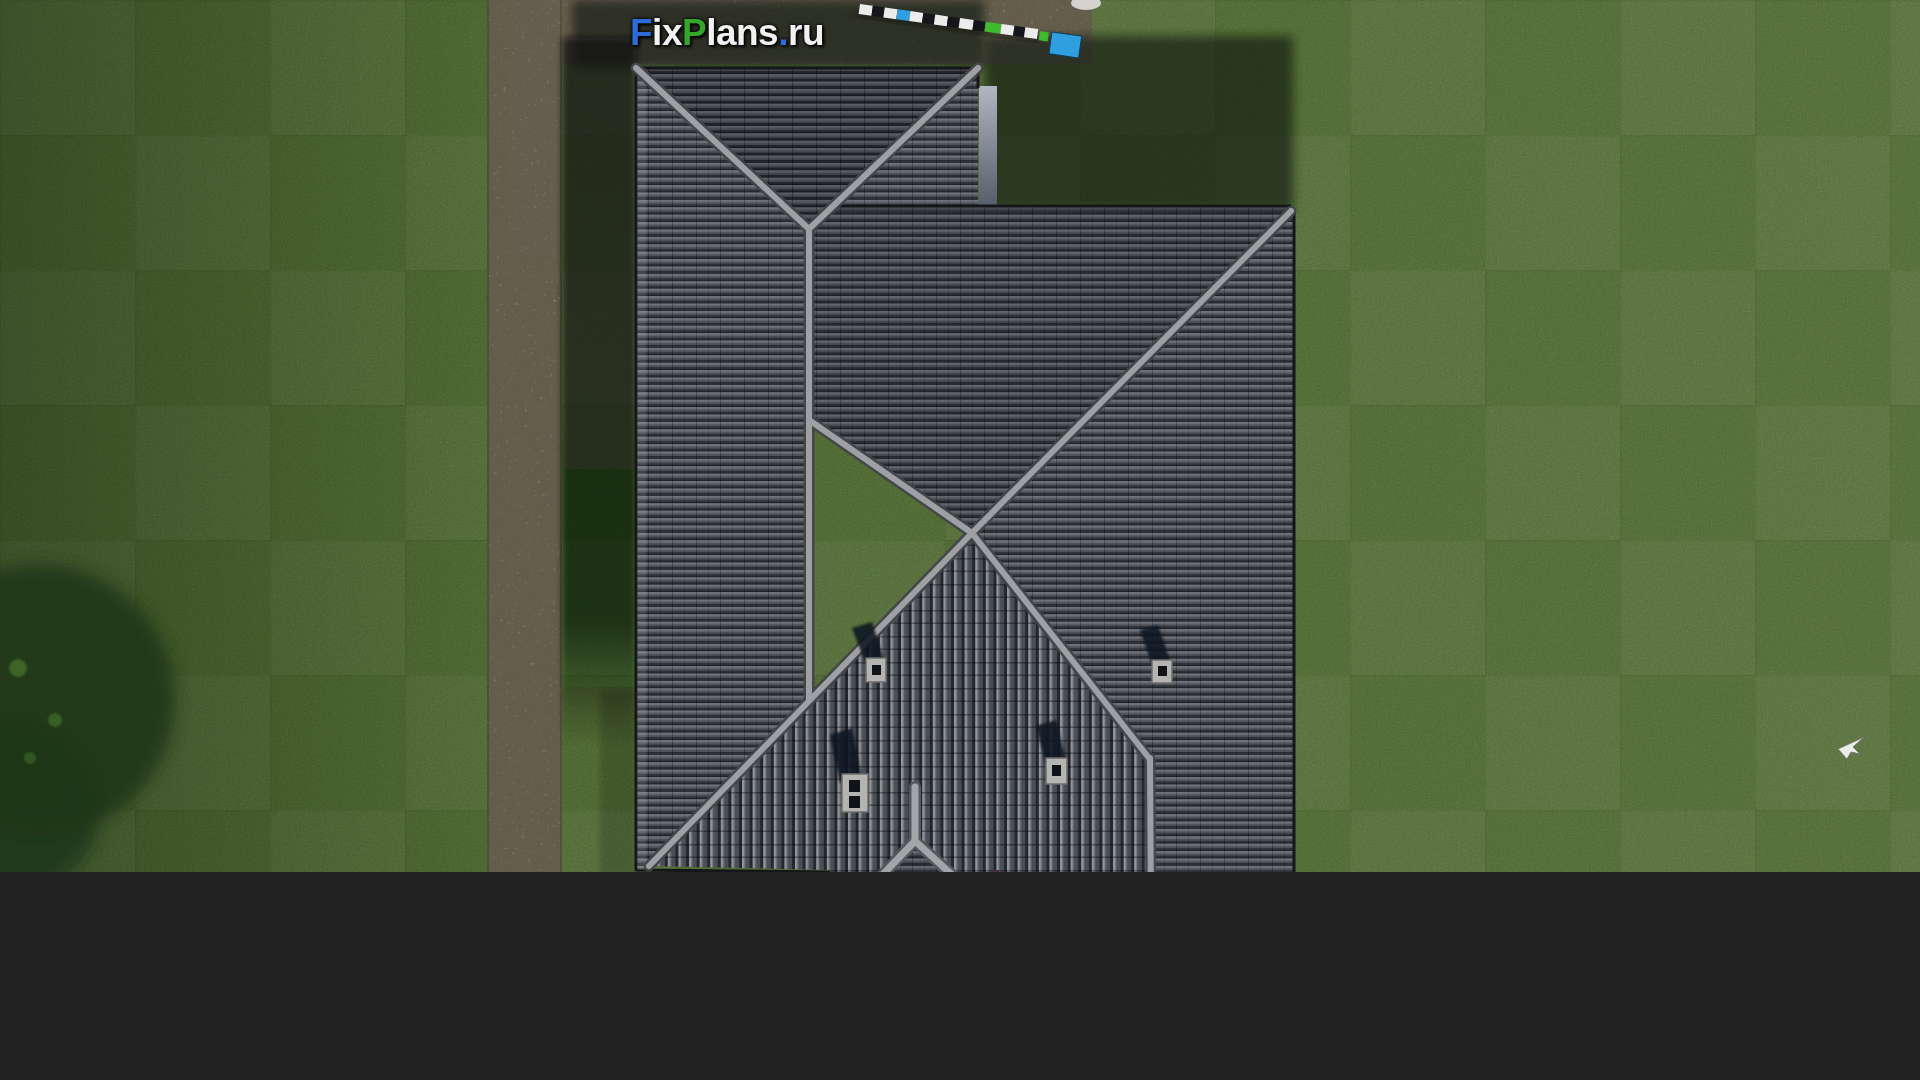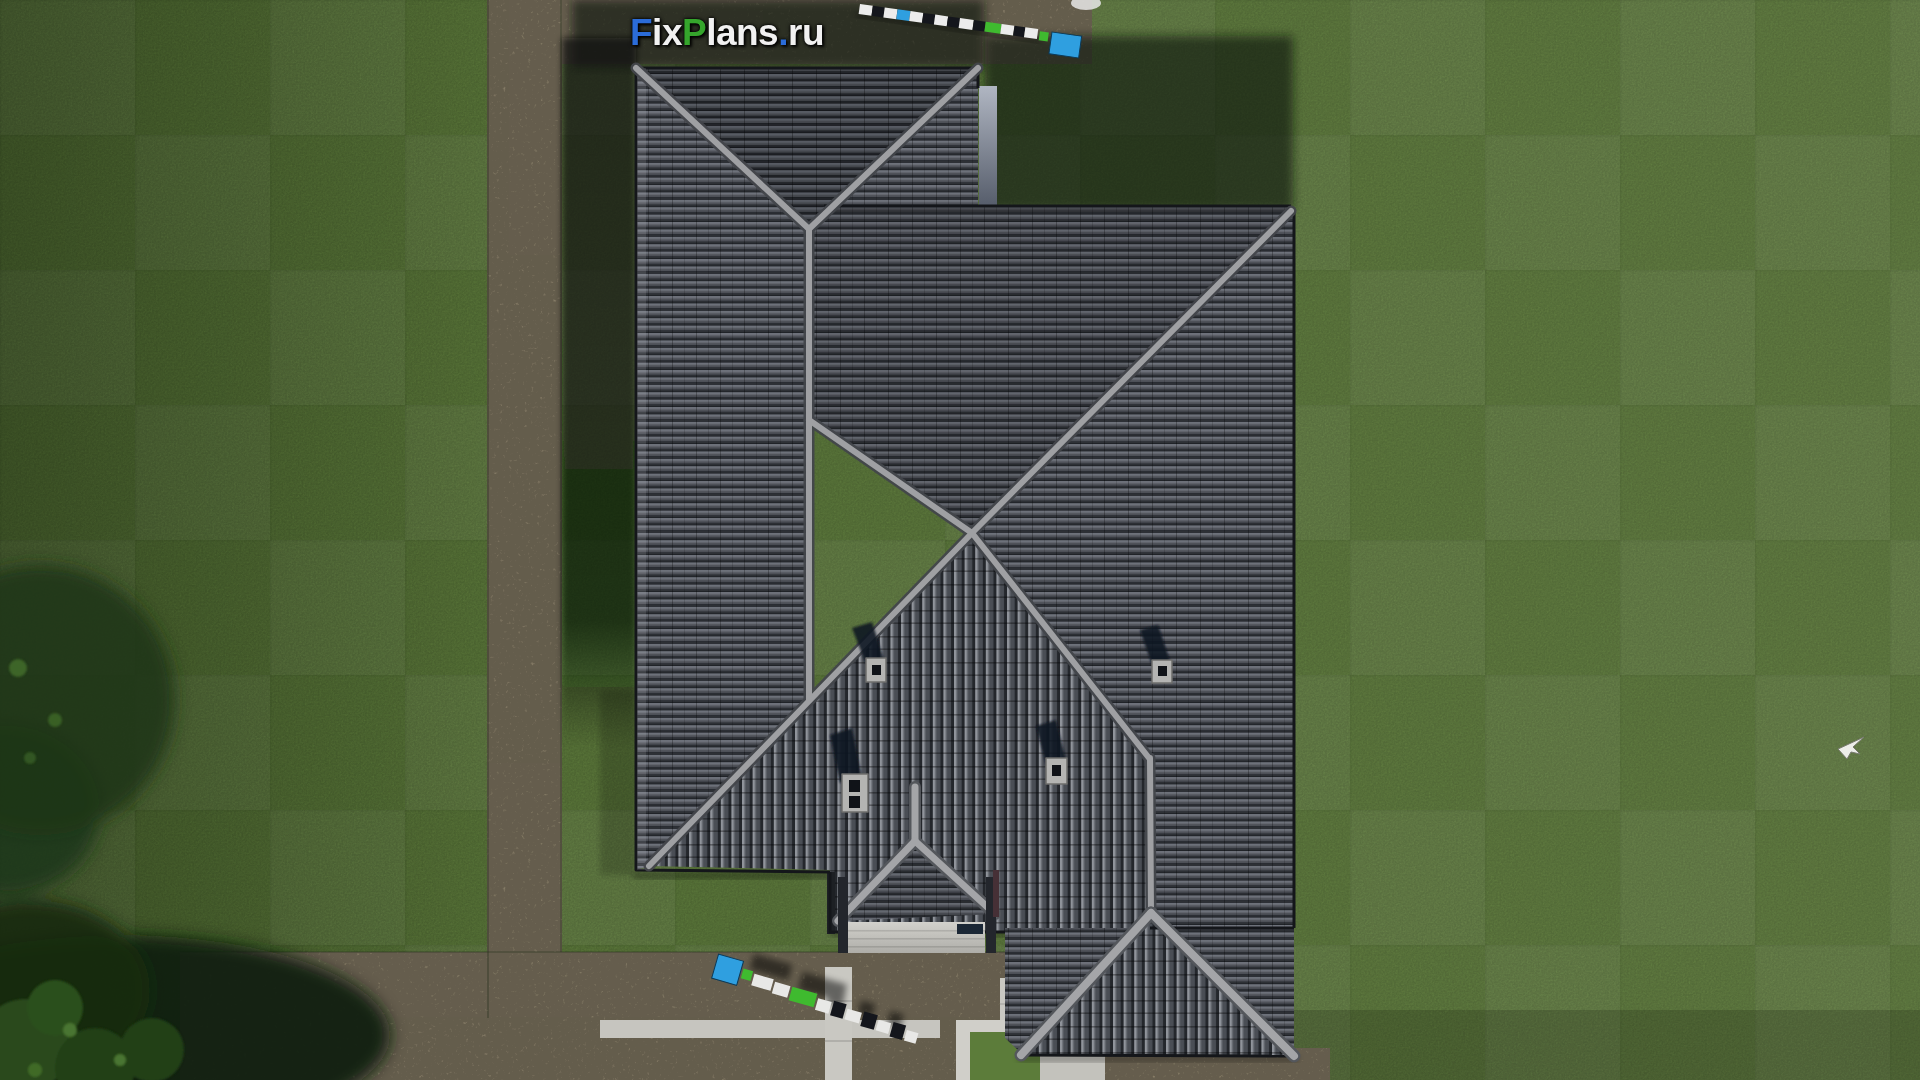--- a/index.html
+++ b/index.html
@@ -1,16 +1,16 @@
 <!DOCTYPE html>
 <html><head>
 <meta charset="utf-8">
 <style>
   html,body{margin:0;padding:0;background:#222;}
-  .stage{position:relative;width:1920px;height:1080px;overflow:hidden;
+  .stage{position:relative;width:1920px;height:872px;overflow:hidden;
          font-family:"Liberation Sans",sans-serif;background:#5f7f3b;}
   .scene-svg{position:absolute;left:0;top:0;}
   .watermark{position:absolute;left:630px;top:12px;z-index:40;
     font-family:"Liberation Sans",sans-serif;font-weight:800;font-size:37px;
     letter-spacing:-0.5px;white-space:nowrap;
     text-shadow:0 0 4px rgba(0,0,0,.95),0 0 2px rgba(0,0,0,.9),2px 2px 3px rgba(0,0,0,.85);}
   .wm-blue{color:#2b6cd8;} .wm-green{color:#35a52c;} .wm-white{color:#f1f1f1;}
 </style>
 </head>
 <body>

